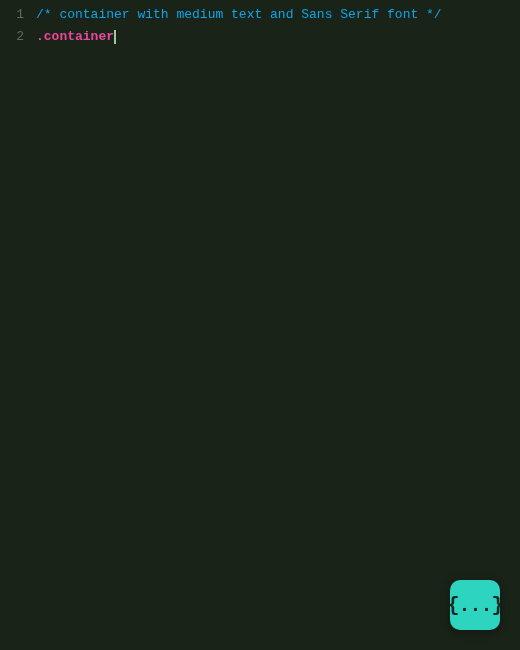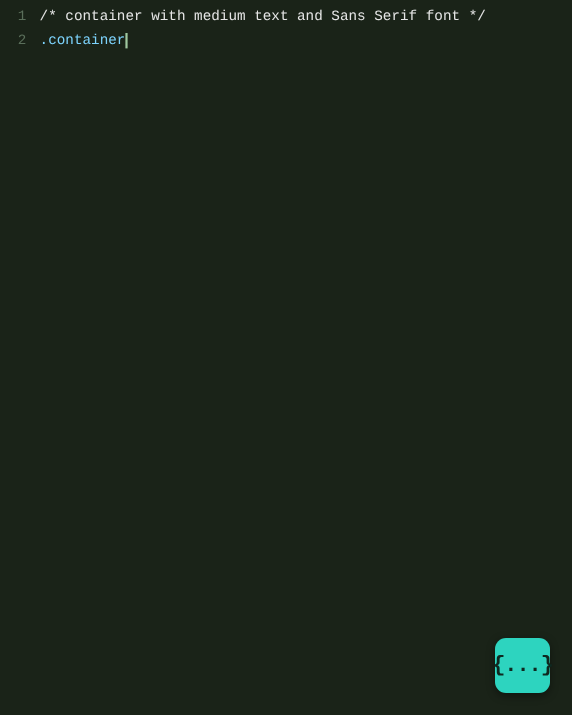--- a/index.html
+++ b/index.html
@@ -45,25 +45,26 @@
       user-select: none;
     }
 
     .line-content {
       flex: 1;
       font-size: 13px;
       white-space: pre;
     }
 
     .comment {
-      color: #e5e5e5;
+      color: #0ea5e9;
     }
 
     .selector {
-      color: #7dd3fc;
+      color: #ec4899;
+      font-weight: bold;
     }
 
     .cursor {
       display: inline-block;
       width: 2px;
       height: 14px;
       background-color: #a0c8a0;
       vertical-align: middle;
       animation: blink 1s step-end infinite;
     }

